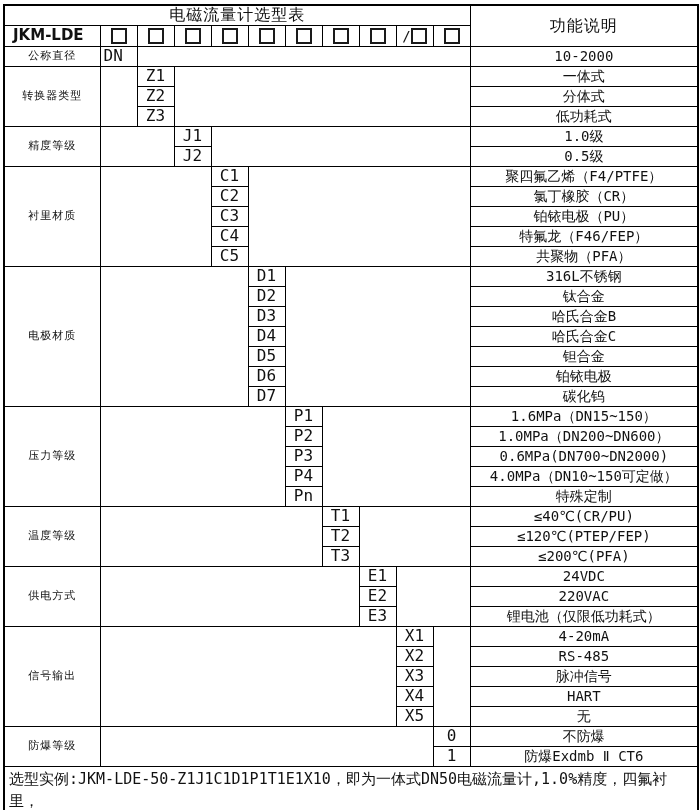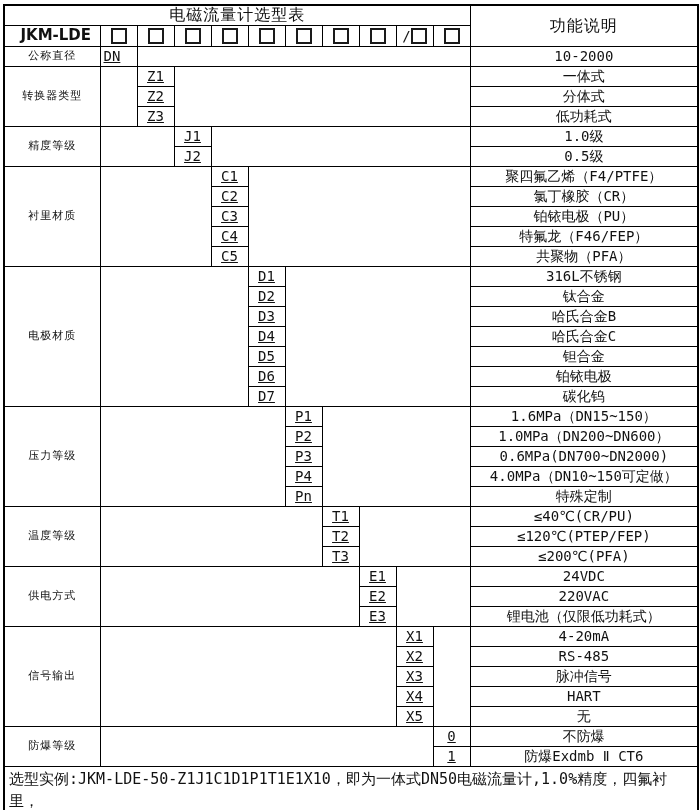--- a/index.html
+++ b/index.html
@@ -8,23 +8,23 @@
   table{border-collapse:collapse;width:694px;table-layout:fixed;border:2px solid #000;
         font-family:"DejaVu Sans Mono","DejaVu Sans",monospace;}
   td{border:1px solid #000;padding:0 1px;text-align:center;font-size:14px;height:19px;
      line-height:1.15;overflow:hidden;white-space:nowrap;}
   tr{height:19px;}
   .title-row{height:20px;}
   .title-row td{font-size:16px;letter-spacing:1px;}
   .func-head{font-size:15px;}
   .model-row{height:21px;}
   .model-prefix{font-family:"DejaVu Sans","Liberation Sans",sans-serif;font-weight:bold;
-                font-size:15px;text-align:center;padding-left:8px;}
+                font-size:15px;text-align:left;padding-left:8px;}
   .cat{font-size:11px;letter-spacing:1px;}
-  .code{font-size:14px;text-decoration:underline;}
+  .code{font-size:16px;}
   .code-left{text-align:left;padding-left:3px;}
   .desc{font-size:14px;margin-top:18px;}
   .spacer{border:1px solid #000;}
   .cbox{display:inline-block;width:12px;height:12px;border:2px solid #1a1a1a;
         vertical-align:middle;background:#fff;}
   .pre{font-size:14px;vertical-align:middle;}
   .example-row{height:46px;}
   .example-row td{white-space:normal;font-size:15px;line-height:1.45;padding:2px 4px;}
   .ex-line1{text-align:left;}
 </style>

